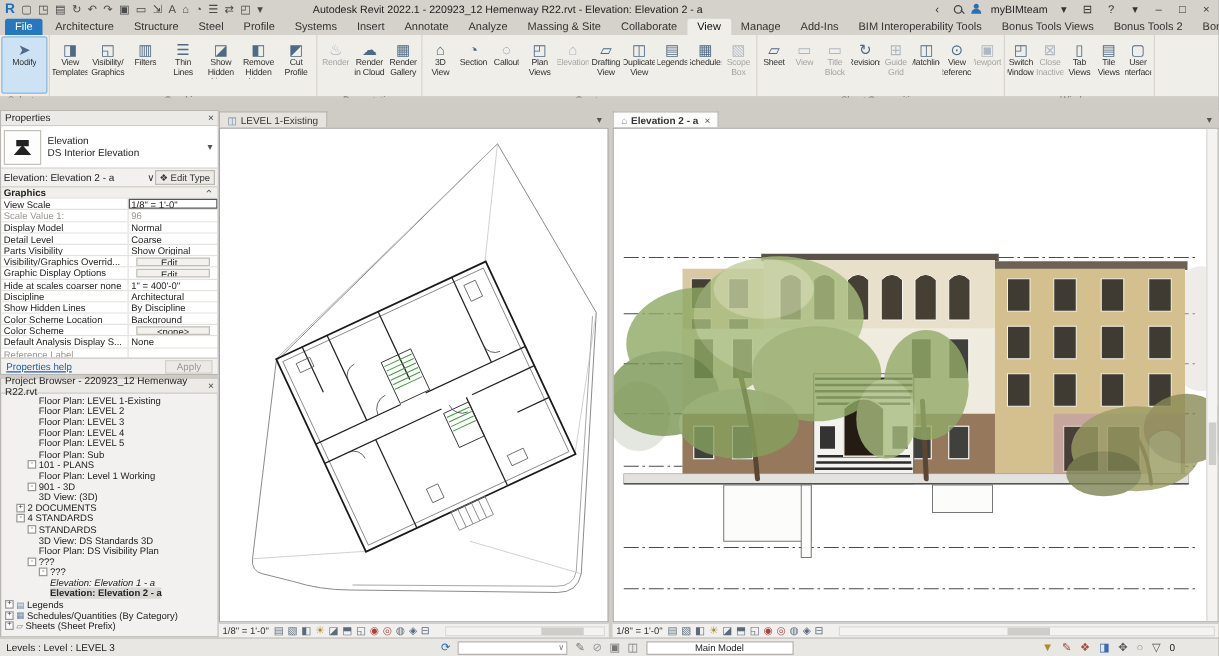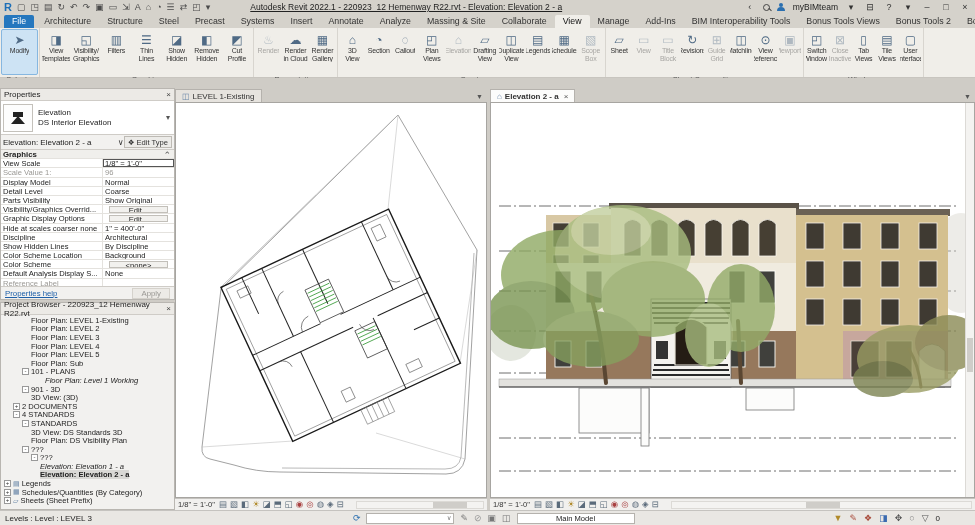--- a/index.html
+++ b/index.html
@@ -6,21 +6,21 @@
   *{box-sizing:border-box;}
   .app{position:relative;width:975px;height:525px;background:#d5d2cb;
        font-family:"Liberation Sans",sans-serif;font-size:9px;color:#333;overflow:hidden;}
 
   
   .titlebar{position:absolute;left:0;top:0;width:975px;height:14px;background:#d5d2cb;
             display:flex;align-items:center;padding:0 4px;}
   .qat{display:flex;align-items:center;gap:5px;}
   .qat .qi{font-size:9px;line-height:10px;color:#4a4a4a;cursor:default;}
   .qat .logo{color:#1d6fb8;font-weight:bold;font-size:11px;}
-  .title{flex:0 0 auto;margin-left:40px;font-size:8.5px;color:#222;white-space:nowrap;text-decoration:underline;}
+  .title{flex:0 0 auto;margin-left:40px;font-size:8.5px;color:#222;white-space:nowrap;}
   .tb-right{margin-left:auto;display:flex;align-items:center;gap:7px;}
   .searchglyph{position:relative;width:7px;height:7px;border:1.2px solid #444;border-radius:50%;}
   .searchglyph::after{content:'';position:absolute;width:4px;height:1.2px;background:#444;
        right:-3px;bottom:-1px;transform:rotate(45deg);}
   .userglyph{width:9px;height:9px;position:relative;}
   .userglyph::before{content:'';position:absolute;left:2.5px;top:0;width:4px;height:4px;border-radius:50%;background:#2a6fb0;}
   .userglyph::after{content:'';position:absolute;left:0.5px;top:4.5px;width:8px;height:4px;border-radius:4px 4px 0 0;background:#2a6fb0;}
   .username{font-size:8.5px;color:#222;}
   .winbtn{font-size:9px;color:#333;width:12px;text-align:center;}
 
@@ -158,21 +158,21 @@
       <span class="winbtn">□</span>
       <span class="winbtn">×</span>
     </div>
   </div>
 
   <div class="tabrow" id="tabrow">
       <span class="rtab file">File</span>
       <span class="rtab">Architecture</span>
       <span class="rtab">Structure</span>
       <span class="rtab">Steel</span>
-      <span class="rtab">Precast</span>
+      <span class="rtab">Profile</span>
       <span class="rtab">Systems</span>
       <span class="rtab">Insert</span>
       <span class="rtab">Annotate</span>
       <span class="rtab">Analyze</span>
       <span class="rtab">Massing &amp; Site</span>
       <span class="rtab">Collaborate</span>
       <span class="rtab active">View</span>
       <span class="rtab">Manage</span>
       <span class="rtab">Add-Ins</span>
       <span class="rtab">BIM Interoperability Tools</span>
@@ -464,21 +464,21 @@
           <div class="titem" style="padding-left: 30px;">
             <span class="tlabel">Floor Plan: LEVEL 5</span>
           </div>
           <div class="titem" style="padding-left: 30px;">
             <span class="tlabel">Floor Plan: Sub</span>
           </div>
           <div class="titem" style="padding-left: 21px;">
             <span class="exp">-</span>
             <span class="tlabel">101 - PLANS</span>
           </div>
-          <div class="titem" style="padding-left: 44px; font-style: italic;">
+          <div class="titem" style="padding-left: 30px;">
             <span class="tlabel">Floor Plan: Level 1 Working</span>
           </div>
           <div class="titem" style="padding-left: 21px;">
             <span class="exp">-</span>
             <span class="tlabel">901 - 3D</span>
           </div>
           <div class="titem" style="padding-left: 30px;">
             <span class="tlabel">3D View: (3D)</span>
           </div>
           <div class="titem" style="padding-left: 12px;">

